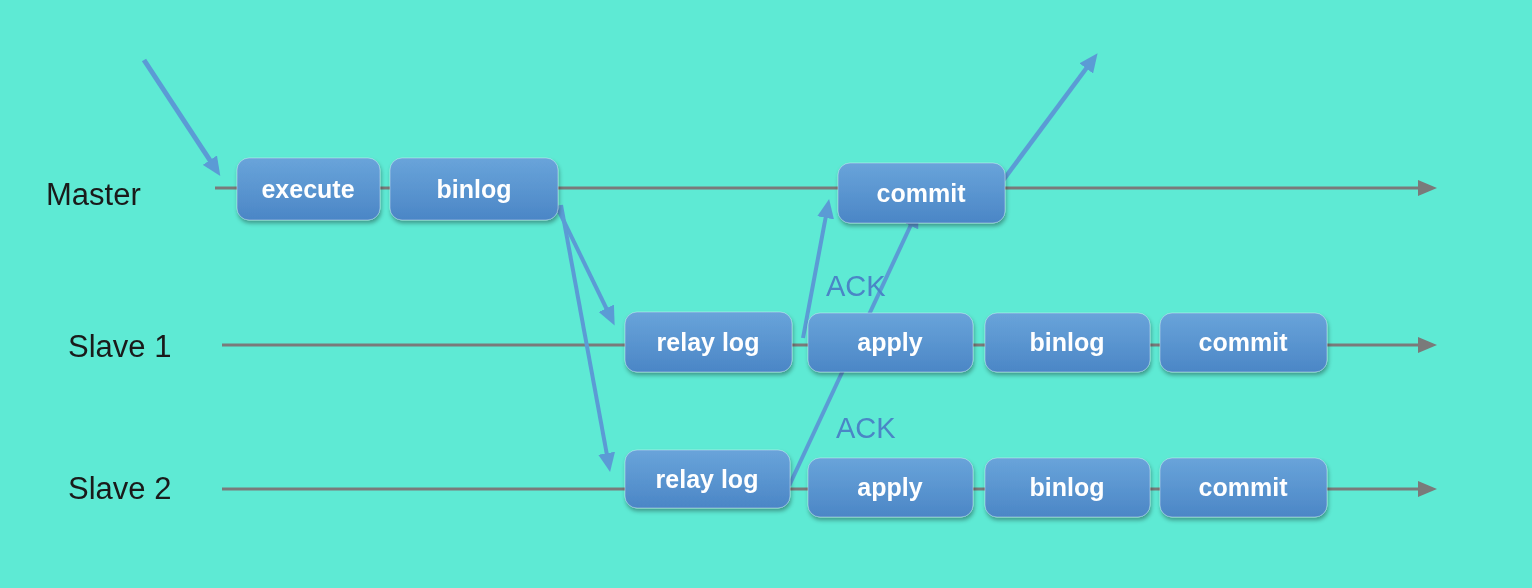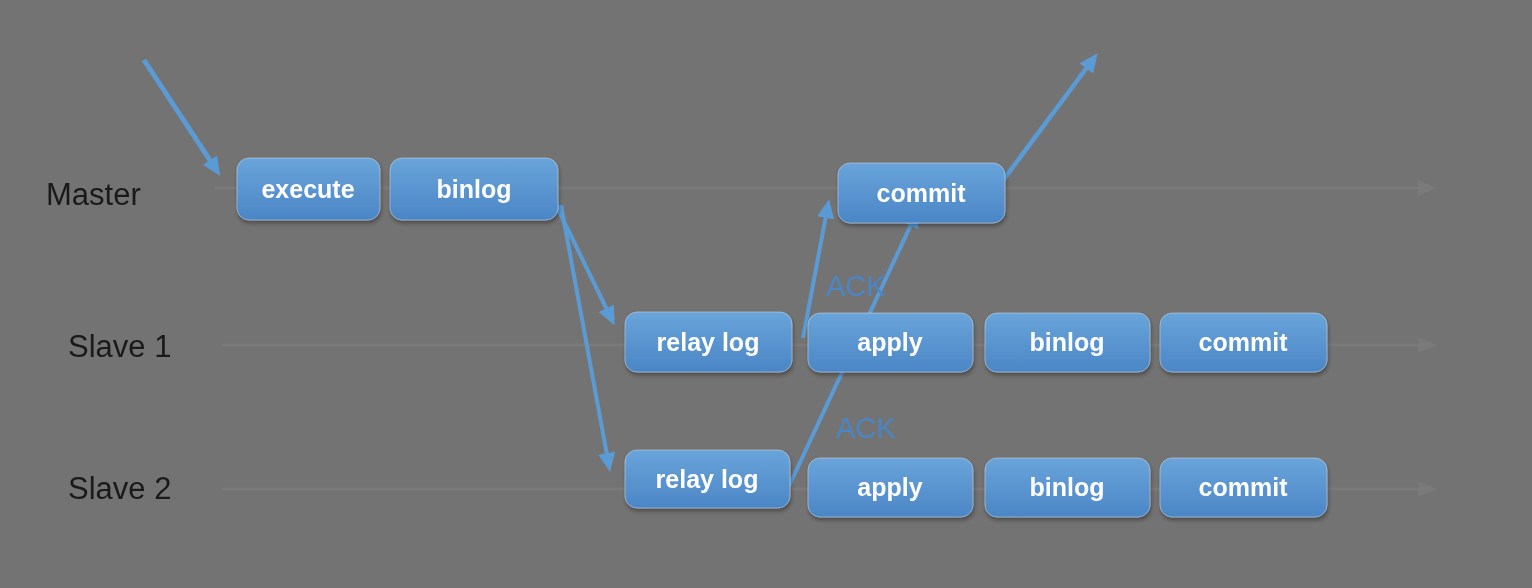--- a/index.html
+++ b/index.html
@@ -1,20 +1,20 @@
 <!DOCTYPE html>
 <html><head>
 <meta charset="utf-8">
 <style>
   html, body { margin: 0; padding: 0; background: #ffffff; }
   #canvas {
     position: relative;
     width: 1532px;
     height: 588px;
-    background: #737373;
+    background: #5eead4;
     font-family: "Liberation Sans", sans-serif;
     overflow: hidden;
   }
   svg { display: block; }
   .timeline { stroke: #7a7a7a; stroke-width: 3; fill: none; }
   .blue-arrow { stroke: #5b9bd5; fill: none; }
   .box-rect {
     fill: url(#boxGrad);
     stroke: rgba(255,255,255,0.35);
     stroke-width: 1;

